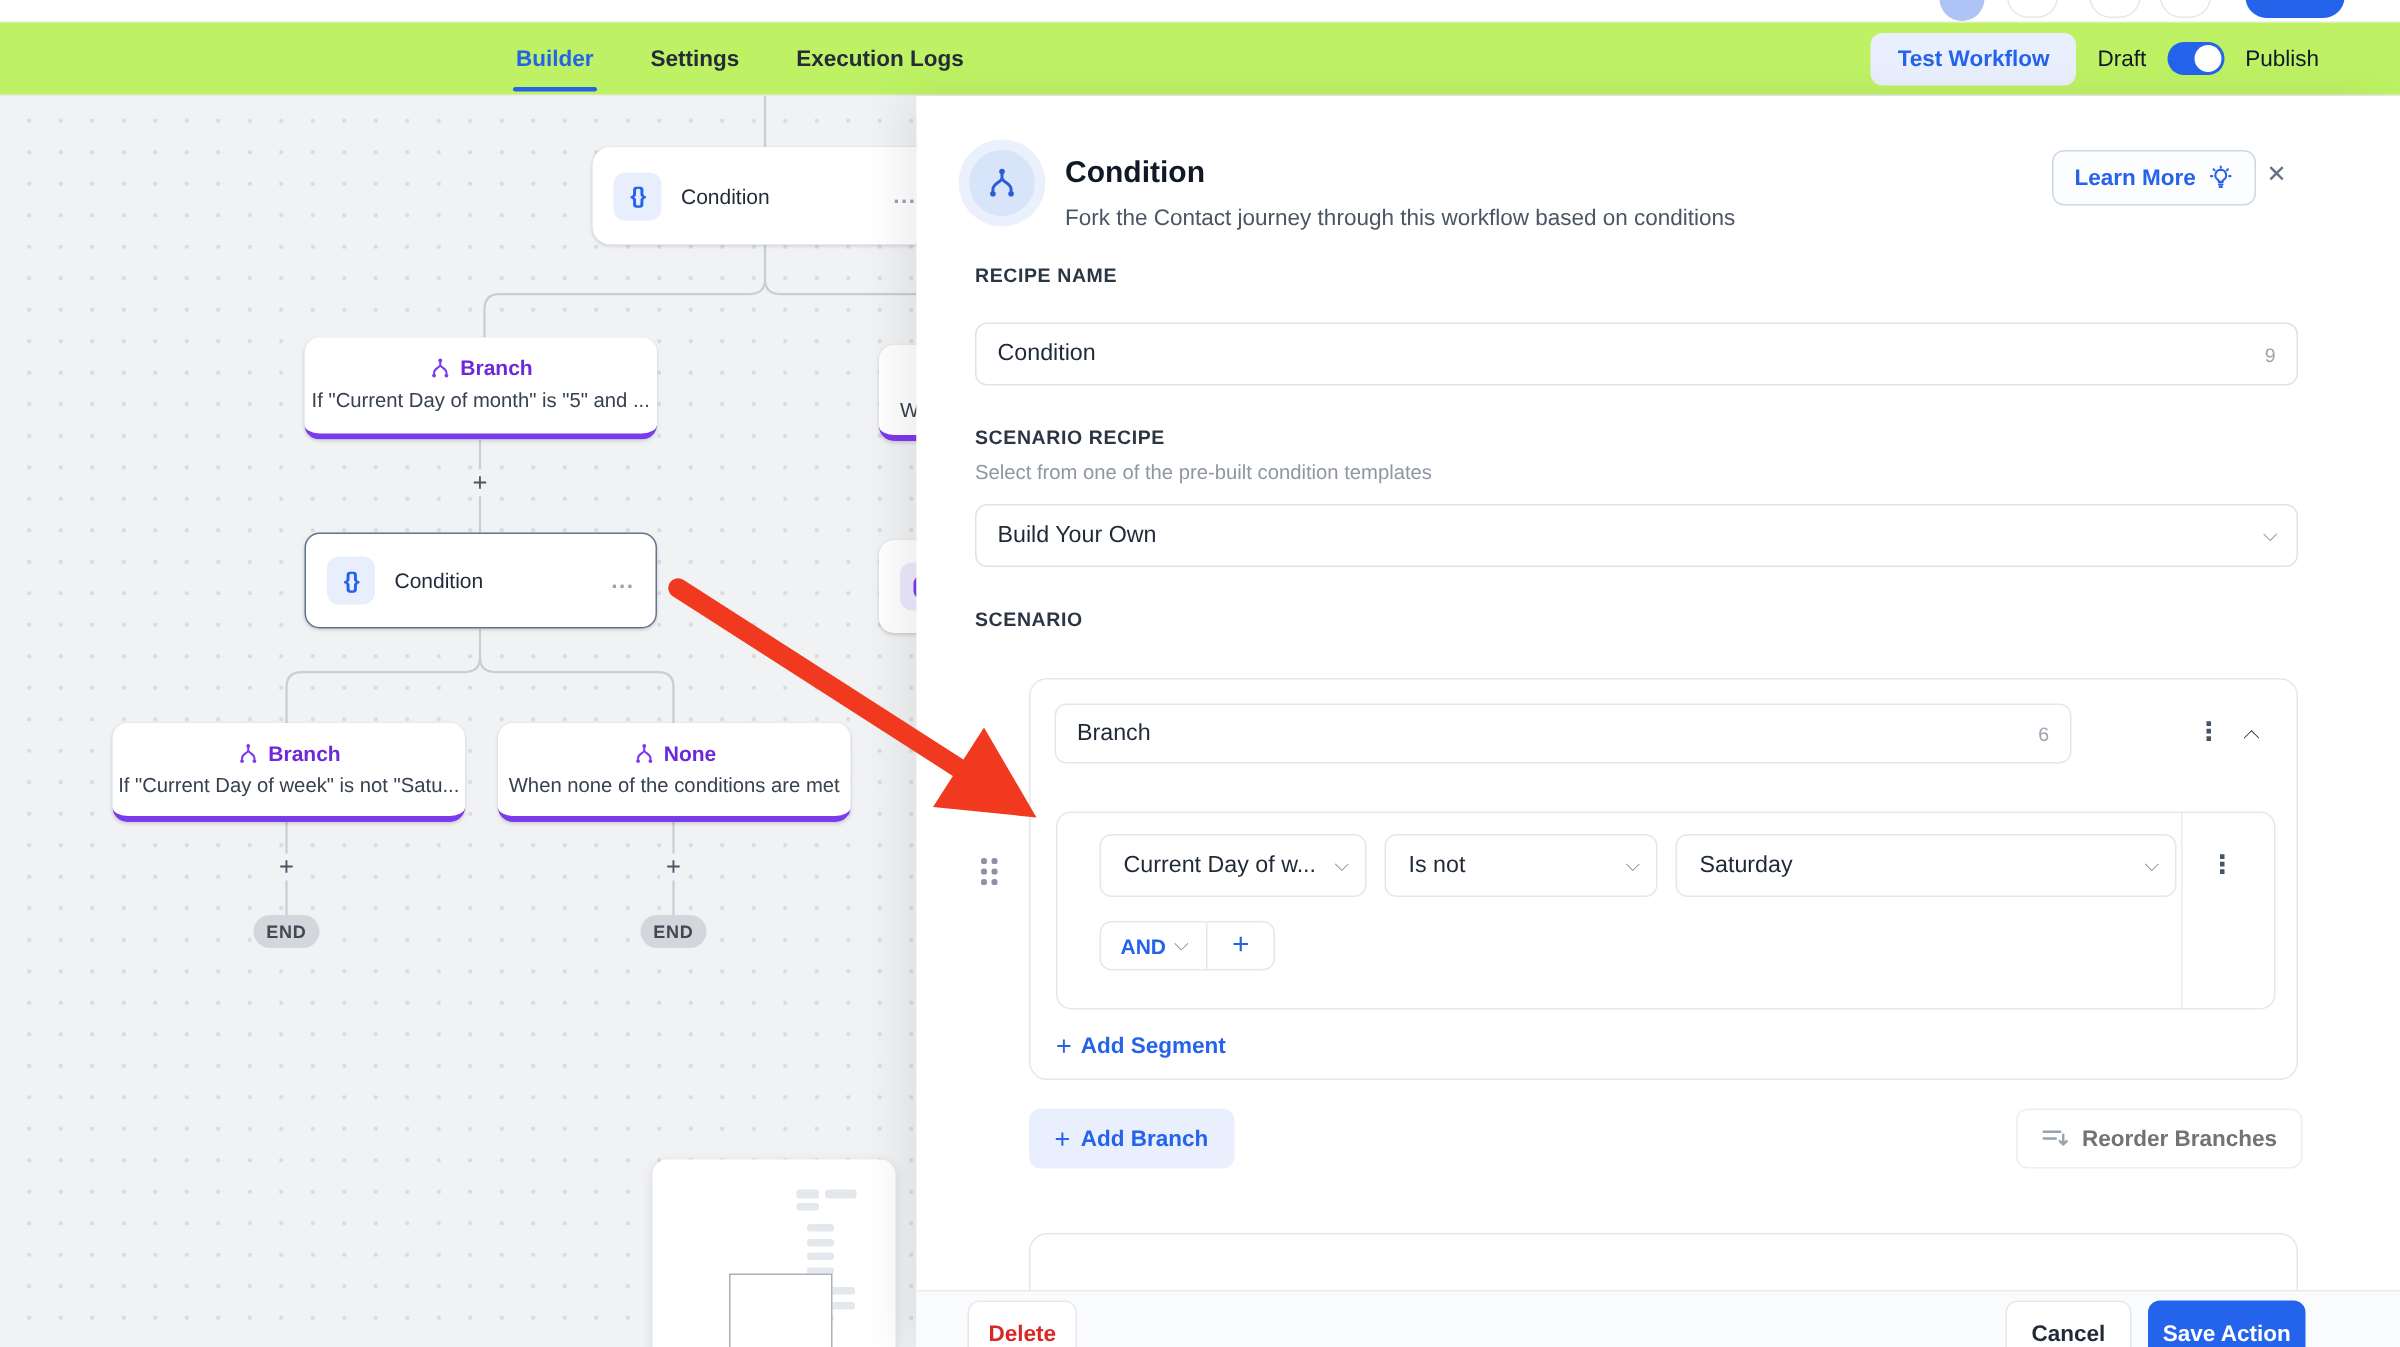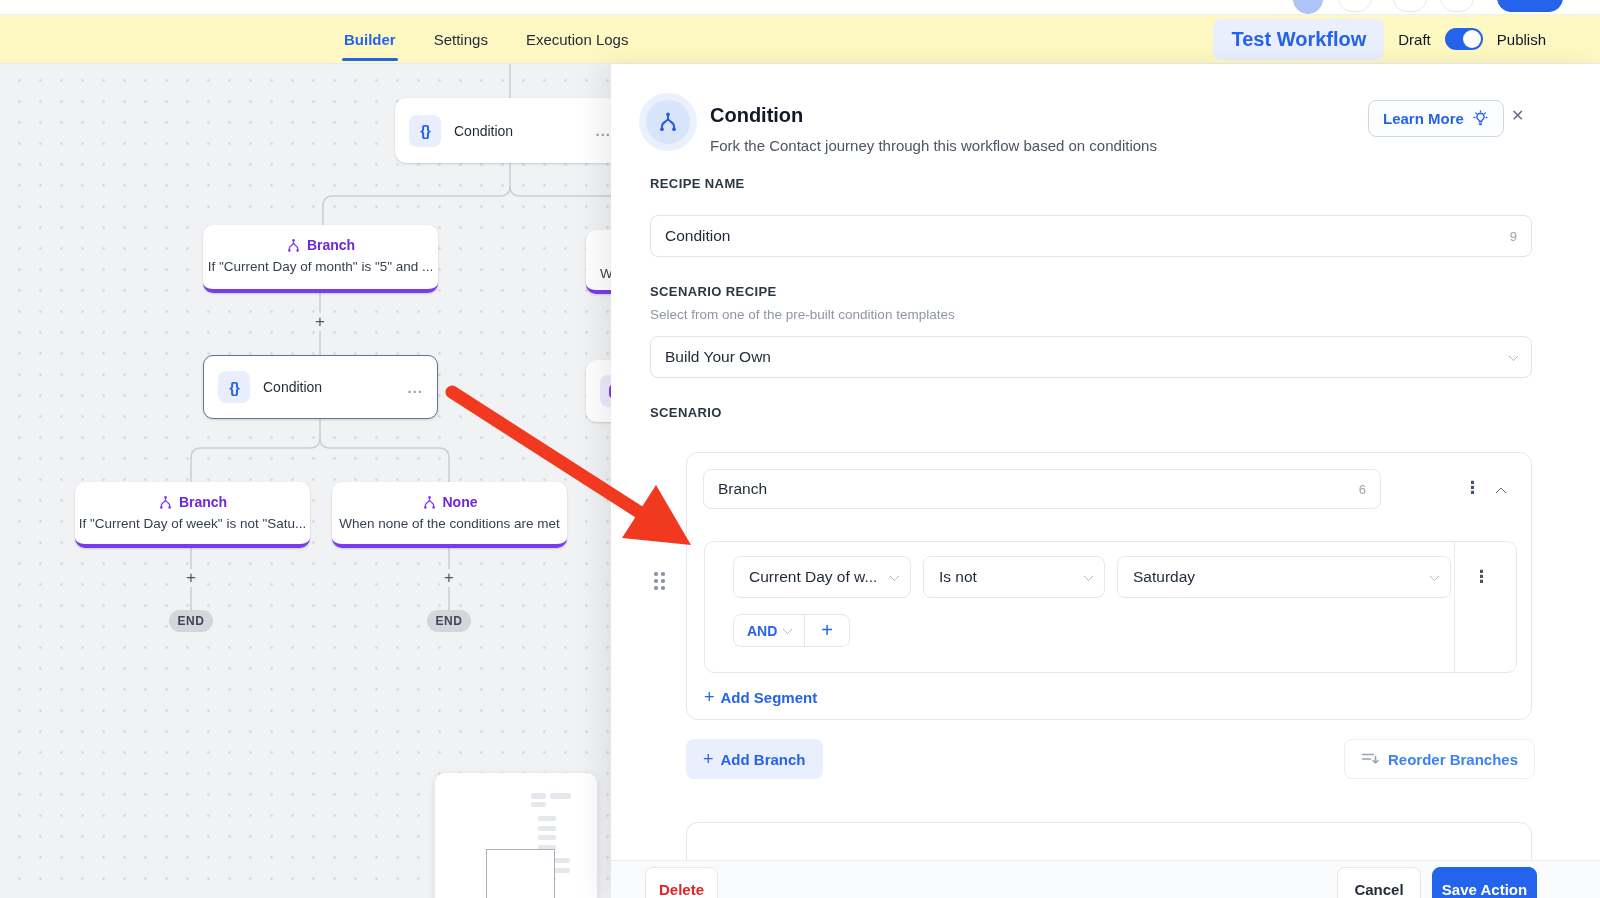--- a/index.html
+++ b/index.html
@@ -8,27 +8,27 @@
   .app { position:relative; width:1600px; height:898px; overflow:hidden; background:#fff; }
 
   
   .topbar { position:absolute; left:0; top:0; width:1600px; height:15px; background:#fff; border-bottom:1px solid #eef0f3; z-index:5; }
   .avatar-partial { position:absolute; left:1293px; top:-16px; width:30px; height:30px; border-radius:50%; background:#aec4f7; }
   .pill-partial { position:absolute; top:-16px; width:34px; height:28px; border-radius:14px; background:#fff; border:1px solid #e4e7ec; }
   .pill-partial.b1 { left:1338px; } .pill-partial.b2 { left:1393px; } .pill-partial.b3 { left:1440px; }
   .pill-partial.blue { left:1497px; width:66px; background:#2563eb; border-color:#2563eb; }
 
   
-  .nav { position:absolute; left:0; top:15px; width:1600px; height:49px; background:#fef9c3; border-bottom:1px solid #e8eaee; z-index:5; display:flex; align-items:center; }
+  .nav { position:absolute; left:0; top:15px; width:1600px; height:49px; background:#bef264; border-bottom:1px solid #e8eaee; z-index:5; display:flex; align-items:center; }
   .tabs { display:flex; gap:38px; padding-left:344px; height:100%; align-items:center; }
-  .tab { position:relative; font-size:15px; font-weight:400; color:#252c38; height:100%; display:flex; align-items:center; cursor:pointer; }
+  .tab { position:relative; font-size:15px; font-weight:700; color:#252c38; height:100%; display:flex; align-items:center; cursor:pointer; }
   .tab.active { color:#2563eb; font-weight:600; }
   .tab.active::after { content:""; position:absolute; left:-2px; right:-2px; bottom:2px; height:3px; border-radius:2px; background:#2563eb; }
   .nav-right { position:absolute; right:54px; top:0; height:100%; display:flex; align-items:center; gap:14px; }
-  .test-btn { border:none; background:#e9effc; color:#2563eb; font-family:inherit; font-size:20px; font-weight:600; padding:9px 18px; border-radius:8px; cursor:pointer; }
+  .test-btn { border:none; background:#e9effc; color:#2563eb; font-family:inherit; font-size:15px; font-weight:600; padding:9px 18px; border-radius:8px; cursor:pointer; }
   .draft-lbl, .publish-lbl { font-size:15px; font-weight:500; color:#111827; }
   .toggle { width:38px; height:22px; border-radius:11px; background:#2563eb; position:relative; cursor:pointer; }
   .toggle .knob { position:absolute; right:2px; top:2px; width:18px; height:18px; border-radius:50%; background:#fff; }
 
   
   .canvas { position:absolute; left:0; top:64px; width:611px; height:834px; overflow:hidden;
     background-color:#f1f2f4;
     background-image:radial-gradient(circle, #d9dbdf 1.3px, transparent 1.5px);
     background-size:21px 21px; background-position:9px 6px; }
   .connectors { position:absolute; left:0; top:0; }
@@ -76,21 +76,21 @@
   .dd { position:absolute; top:14px; height:42px; border:1px solid #e4e7ec; border-radius:8px; display:flex; align-items:center; padding:0 12px 0 15px; font-size:15.5px; color:#1f2937; cursor:pointer; background:#fff; }
   .seg-divider { position:absolute; left:749px; top:0; width:1px; height:130px; background:#e9ecef; }
   .kebab.k2 { position:absolute; left:768px; top:26px; }
   .and-group { position:absolute; left:28px; top:72px; height:33px; display:flex; border:1px solid #e4e7ec; border-radius:8px; overflow:hidden; background:#fff; }
   .and-cell { display:flex; align-items:center; gap:7px; padding:0 13px; font-size:14px; font-weight:600; color:#2563eb; cursor:pointer; }
   .and-cell.plus { border-left:1px solid #e4e7ec; color:#2563eb; font-size:20px; font-weight:400; padding:0 16px; }
   .add-segment { position:absolute; left:17px; top:234px; display:flex; align-items:center; gap:6px; color:#2563eb; font-size:15px; font-weight:600; cursor:pointer; }
   .add-segment .plus-g { font-size:18px; font-weight:500; }
   .add-branch { position:absolute; left:75px; top:675px; height:40px; padding:0 17px; display:flex; align-items:center; gap:7px; background:#e9effc; border:none; border-radius:8px; color:#2563eb; font-size:15px; font-weight:600; cursor:pointer; font-family:inherit; }
   .add-branch .plus-g { font-size:18px; font-weight:500; }
-  .reorder-btn { position:absolute; left:733px; top:675px; height:40px; padding:0 16px; display:flex; align-items:center; gap:9px; background:#fff; border:1px solid #eceef2; border-radius:8px; color:#3b82f6; font-size:15px; font-weight:600; cursor:pointer; font-family:inherit; }
+  .reorder-btn { position:absolute; left:733px; top:675px; height:40px; padding:0 16px; display:flex; align-items:center; gap:9px; background:#fff; border:1px solid #eceef2; border-radius:8px; color:#737373; font-size:15px; font-weight:600; cursor:pointer; font-family:inherit; }
   .next-card { position:absolute; left:75px; top:758px; width:846px; height:50px; border:1px solid #e4e7ec; border-radius:12px 12px 0 0; background:#fff; }
   .panel-footer { position:absolute; left:0; top:796px; width:989px; height:38px; background:#fafbfc; border-top:1px solid #e9ebee; }
   .btn { position:absolute; top:803px; height:44px; border-radius:8px; font-family:inherit; font-size:15px; font-weight:600; cursor:pointer; display:flex; align-items:center; justify-content:center; }
   .btn.delete { left:34px; width:73px; background:#fff; border:1px solid #e6e8eb; color:#dc2626; }
   .btn.cancel { left:726px; width:84px; background:#fff; border:1px solid #e6e8eb; color:#1f2937; }
   .btn.save { left:821px; width:105px; background:#2463eb; border:1px solid #2463eb; color:#fff; }
 
   .red-arrow { position:absolute; left:0; top:0; z-index:60; pointer-events:none; }
 </style>
 </head>

